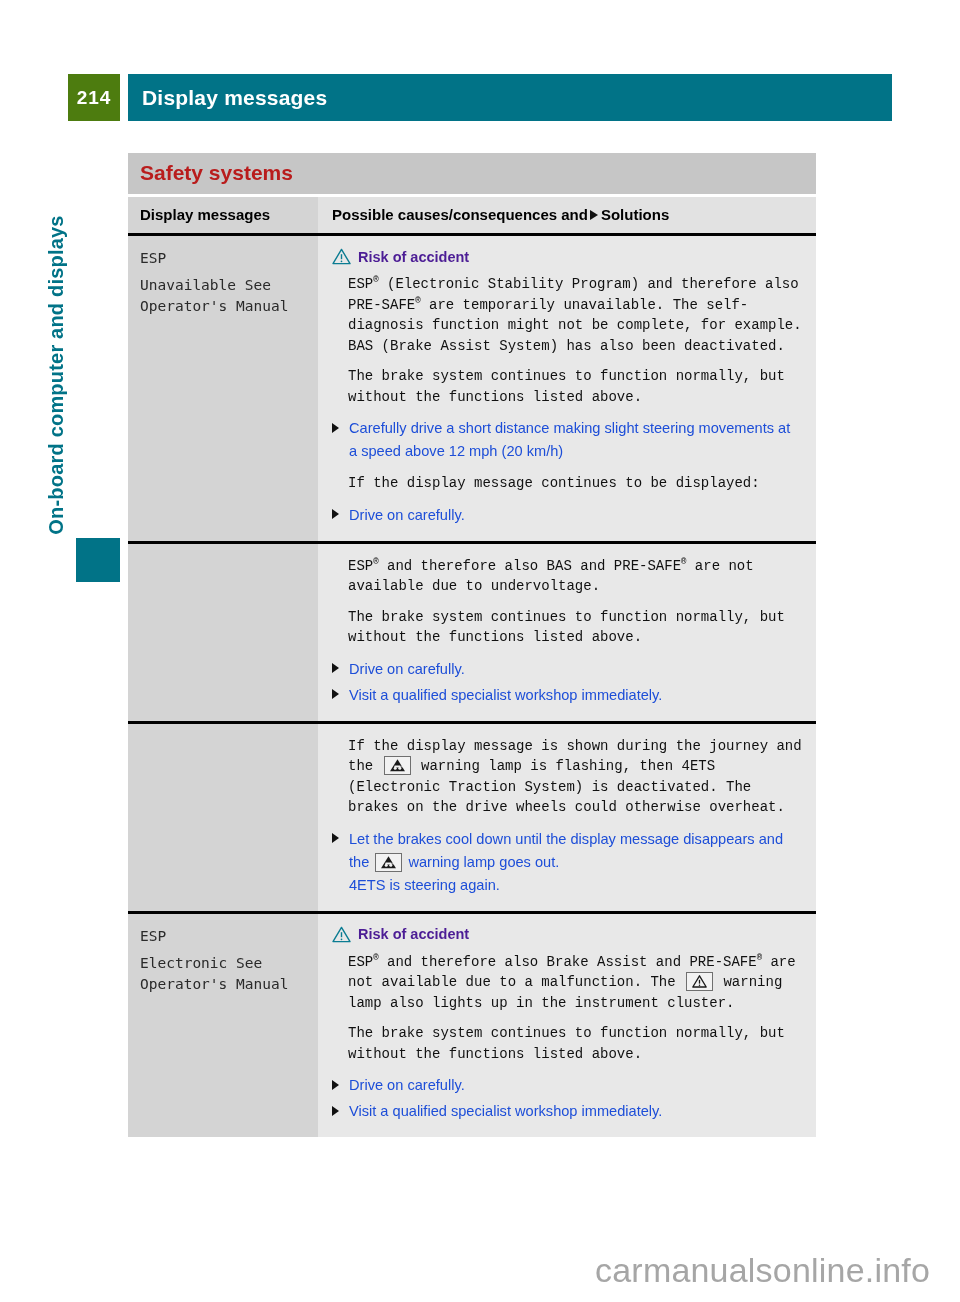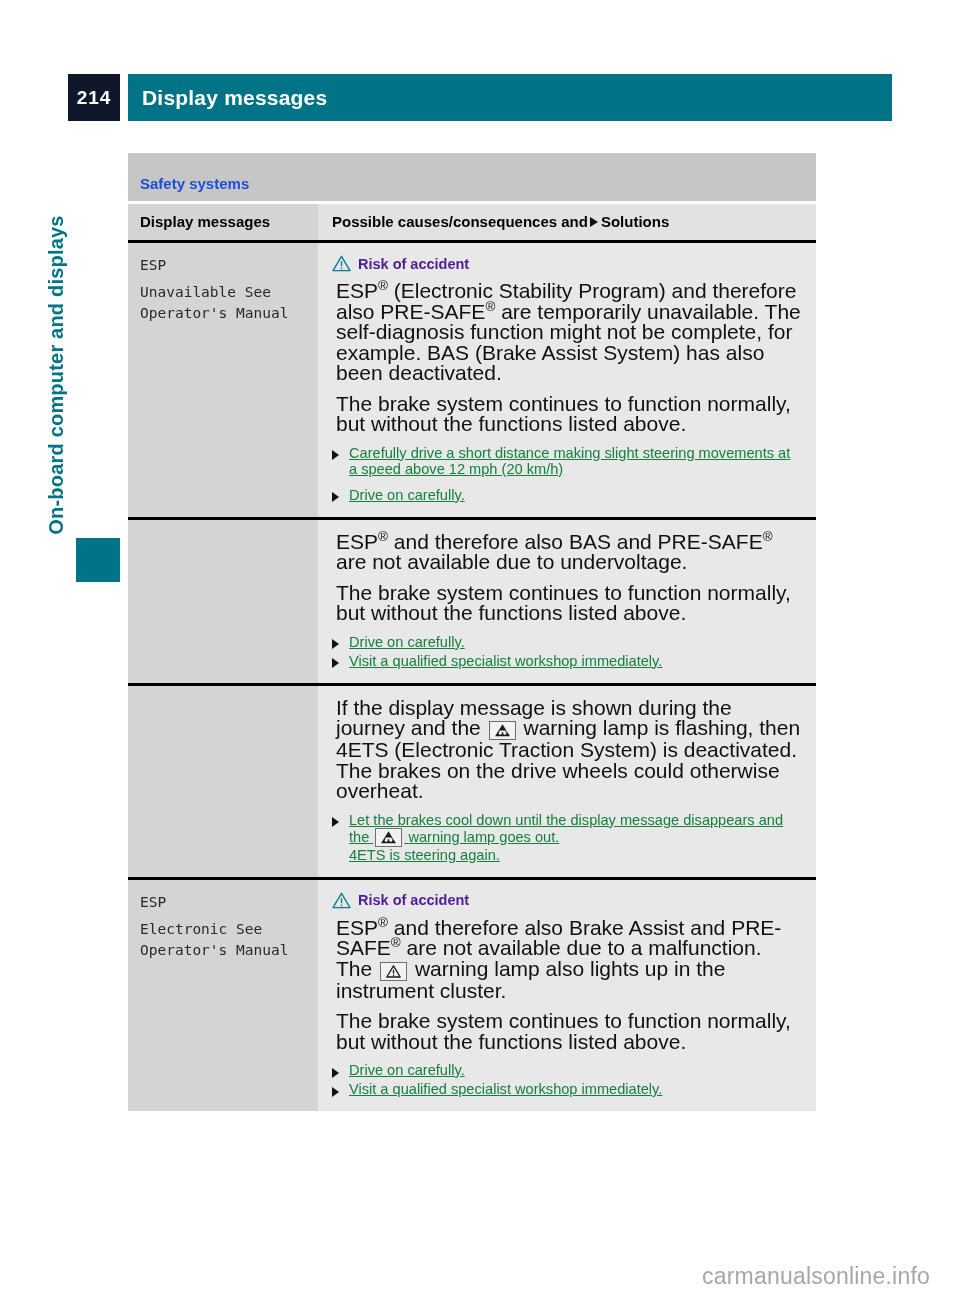--- a/index.html
+++ b/index.html
@@ -9,21 +9,21 @@
     background: #ffffff;
     font-family: "Liberation Sans", sans-serif;
     -webkit-font-smoothing: antialiased;
   }
   .page { position: relative; width: 960px; height: 1302px; overflow: hidden; }
 
   
   .header { position: absolute; left: 0; top: 74px; width: 960px; height: 47px; }
   .page-num-block {
     position: absolute; left: 68px; top: 0; width: 52px; height: 47px;
-    background: #0f172a; color: #ffffff;
+    background: #4d7c0f; color: #ffffff;
     display: flex; align-items: center; justify-content: center;
     font-size: 19px; font-weight: bold; letter-spacing: 1px;
   }
   .header-bar {
     position: absolute; left: 128px; top: 0; right: 68px; height: 47px;
     background: #017387; color: #ffffff;
     display: flex; align-items: center;
     padding-left: 14px;
     font-size: 21px; font-weight: bold; letter-spacing: 0.2px;
   }
@@ -37,23 +37,23 @@
     text-align: center; letter-spacing: 0.2px; white-space: nowrap;
   }
   .side-tab {
     position: absolute; left: 76px; top: 538px;
     width: 44px; height: 44px; background: #017387;
   }
 
   
   .table { position: absolute; left: 128px; top: 153px; width: 688px; }
   .section-title {
-    background: #c6c6c6; color: #1d4ed8;
-    font-size: 15px; font-weight: bold;
-    padding: 22px 12px 9px 12px;
+    background: #c6c6c6; color: #b91c1c;
+    font-size: 21px; font-weight: bold;
+    padding: 8px 12px 9px 12px;
   }
   .spacer { height: 3px; background: #ffffff; }
 
   .row { display: flex; width: 100%; }
   .row + .row { border-top: 3px solid #000000; }
   .col-left {
     width: 190px; flex: 0 0 190px;
     background: #d4d4d4;
     padding: 12px 10px 14px 12px;
   }
@@ -78,31 +78,31 @@
 
   .warn-head {
     display: flex; align-items: center; gap: 7px;
     margin: 0 0 9px 0;
   }
   .warn-head .wtxt {
     color: #4c1d95; font-size: 14.5px; font-weight: bold;
   }
 
   p.body {
-    margin: 0 0 10px 4px;
-    font-size: 21px; line-height: 20.5px; color: #111111;
+    margin: 0 0 10px 16px;
+    font-size: 14px; line-height: 20.5px; color: #111111; font-family: Liberation Mono, monospace;
   }
   p.body:last-child { margin-bottom: 0; }
 
   ul.steps { list-style: none; margin: 0 0 10px 0; padding: 0; }
   ul.steps:last-child { margin-bottom: 0; }
   ul.steps li {
     position: relative; padding-left: 17px;
     margin-bottom: 3px;
-    font-size: 14.6px; line-height: 16px; color: #15803d; text-decoration: underline;
+    font-size: 14.6px; line-height: 23px; color: #1d4ed8;
   }
   ul.steps li:last-child { margin-bottom: 0; }
   ul.steps li .tri {
     position: absolute; left: 0; top: 5.5px;
     width: 0; height: 0;
     border-left: 7px solid #111111;
     border-top: 5px solid transparent;
     border-bottom: 5px solid transparent;
   }
   .sub { display: block; }
@@ -121,21 +121,21 @@
   .lamp {
     display: inline-block; vertical-align: -5px;
     width: 27px; height: 19px;
     border: 1.3px solid #6f6f6f; background: #f2f2f2;
     margin: 0 2px; position: relative;
   }
   .lamp svg { position: absolute; left: 0; top: 0; }
 
   .footer {
     position: absolute; right: 30px; bottom: 12px;
-    color: #a6a6a6; font-size: 23px; letter-spacing: 0.2px;
+    color: #a6a6a6; font-size: 34px; letter-spacing: 0.2px;
   }
 </style>
 </head>
 <body>
 
 <div class="page">
 
   <div class="header">
     <div class="page-num-block">
       <span>214</span>
@@ -172,20 +172,21 @@
             <line x1="9.5" y1="6.2" x2="9.5" y2="11.2" stroke="#0b7c92" stroke-width="1.4"></line>
             <circle cx="9.5" cy="13.3" r="0.85" fill="#0b7c92"></circle>
           </svg>
           <span class="wtxt">Risk of accident</span>
         </div>
         <p class="body"><span>ESP</span><sup class="reg">®</sup><span> (Electronic Stability Program) and therefore also PRE-SAFE</span><sup class="reg">®</sup><span> are temporarily unavailable. The self-diagnosis function might not be complete, for example. BAS (Brake Assist System) has also been deactivated.</span></p>
         <p class="body">The brake system continues to function normally, but without the functions listed above.</p>
         <ul class="steps">
           <li><span class="tri"></span><span>Carefully drive a short distance making slight steering movements at a speed above 12 mph (20 km/h)</span></li>
         </ul>
+        <p class="body">If the display message continues to be displayed:</p>
         <ul class="steps">
           <li><span class="tri"></span><span>Drive on carefully.</span></li>
         </ul>
       </div>
     </div>
 
     <div class="row">
       <div class="col-left"></div>
       <div class="col-right">
         <p class="body"><span>ESP</span><sup class="reg">®</sup><span> and therefore also BAS and PRE-SAFE</span><sup class="reg">®</sup><span> are not available due to undervoltage.</span></p>

